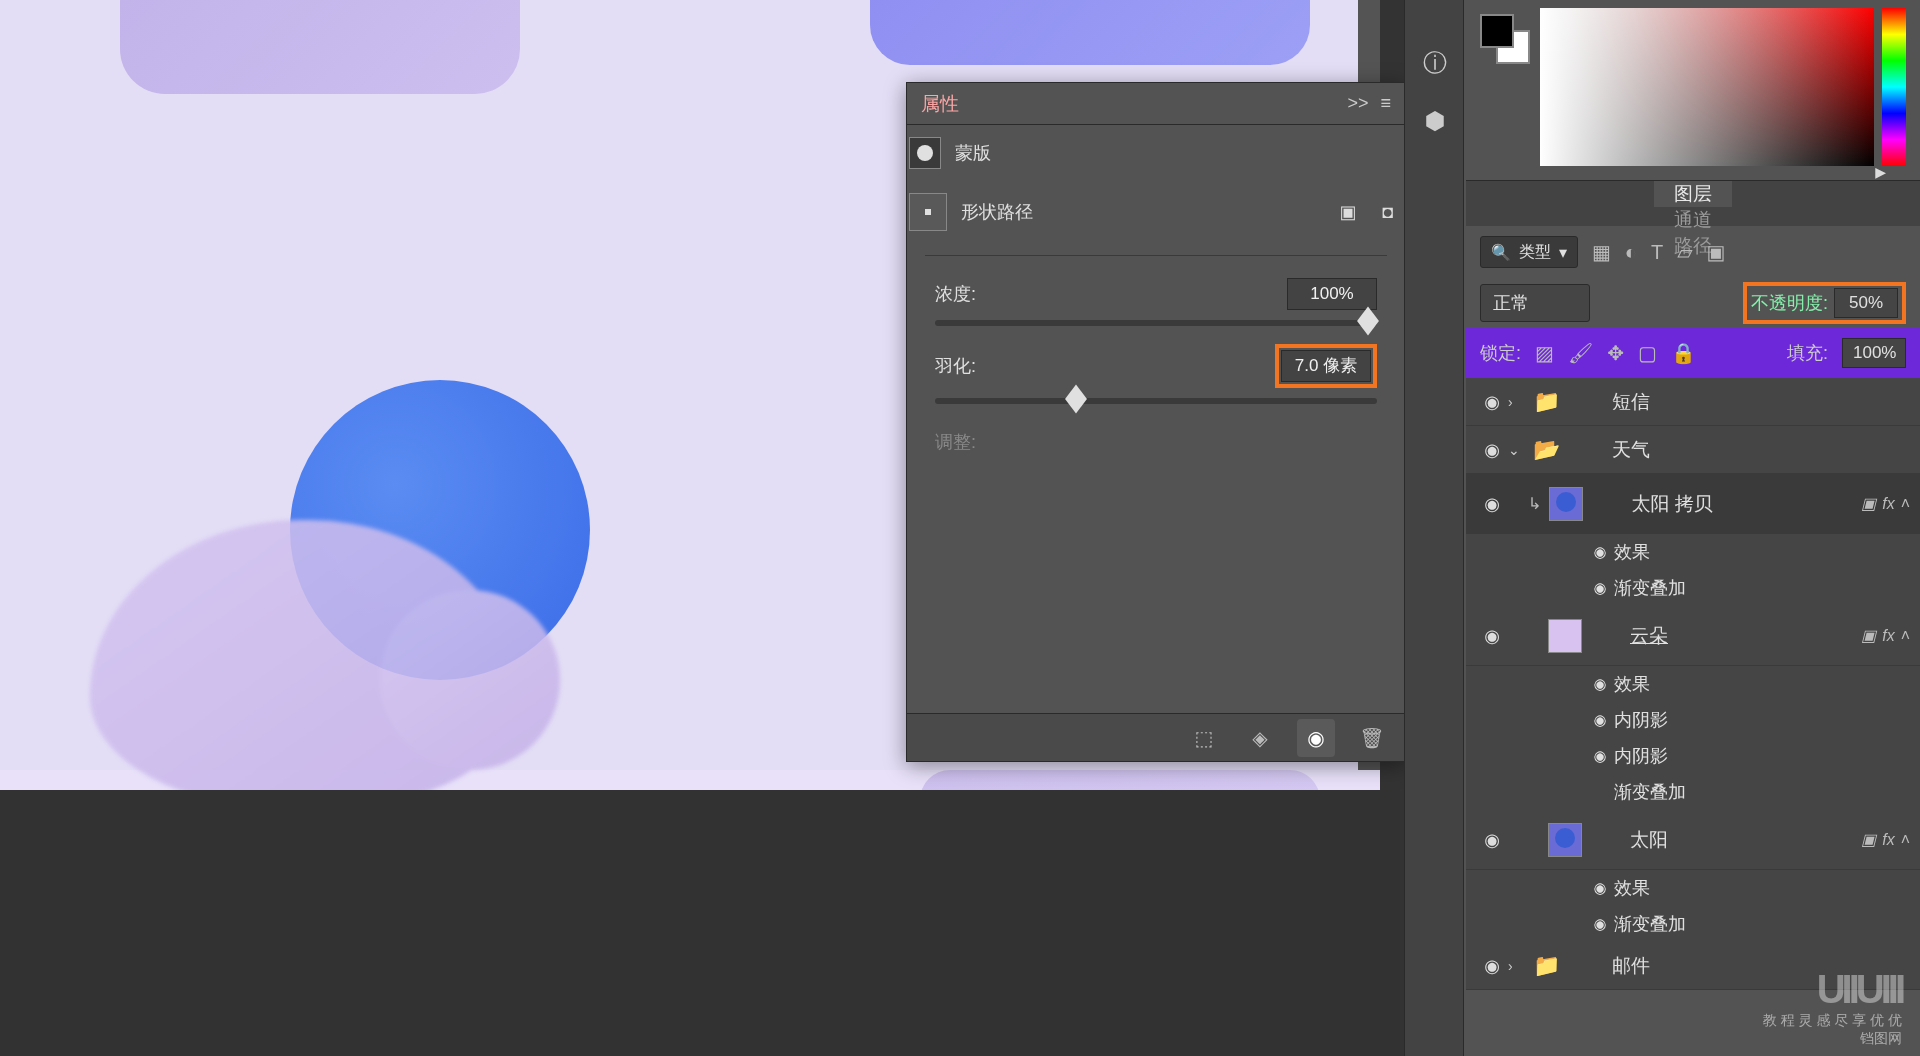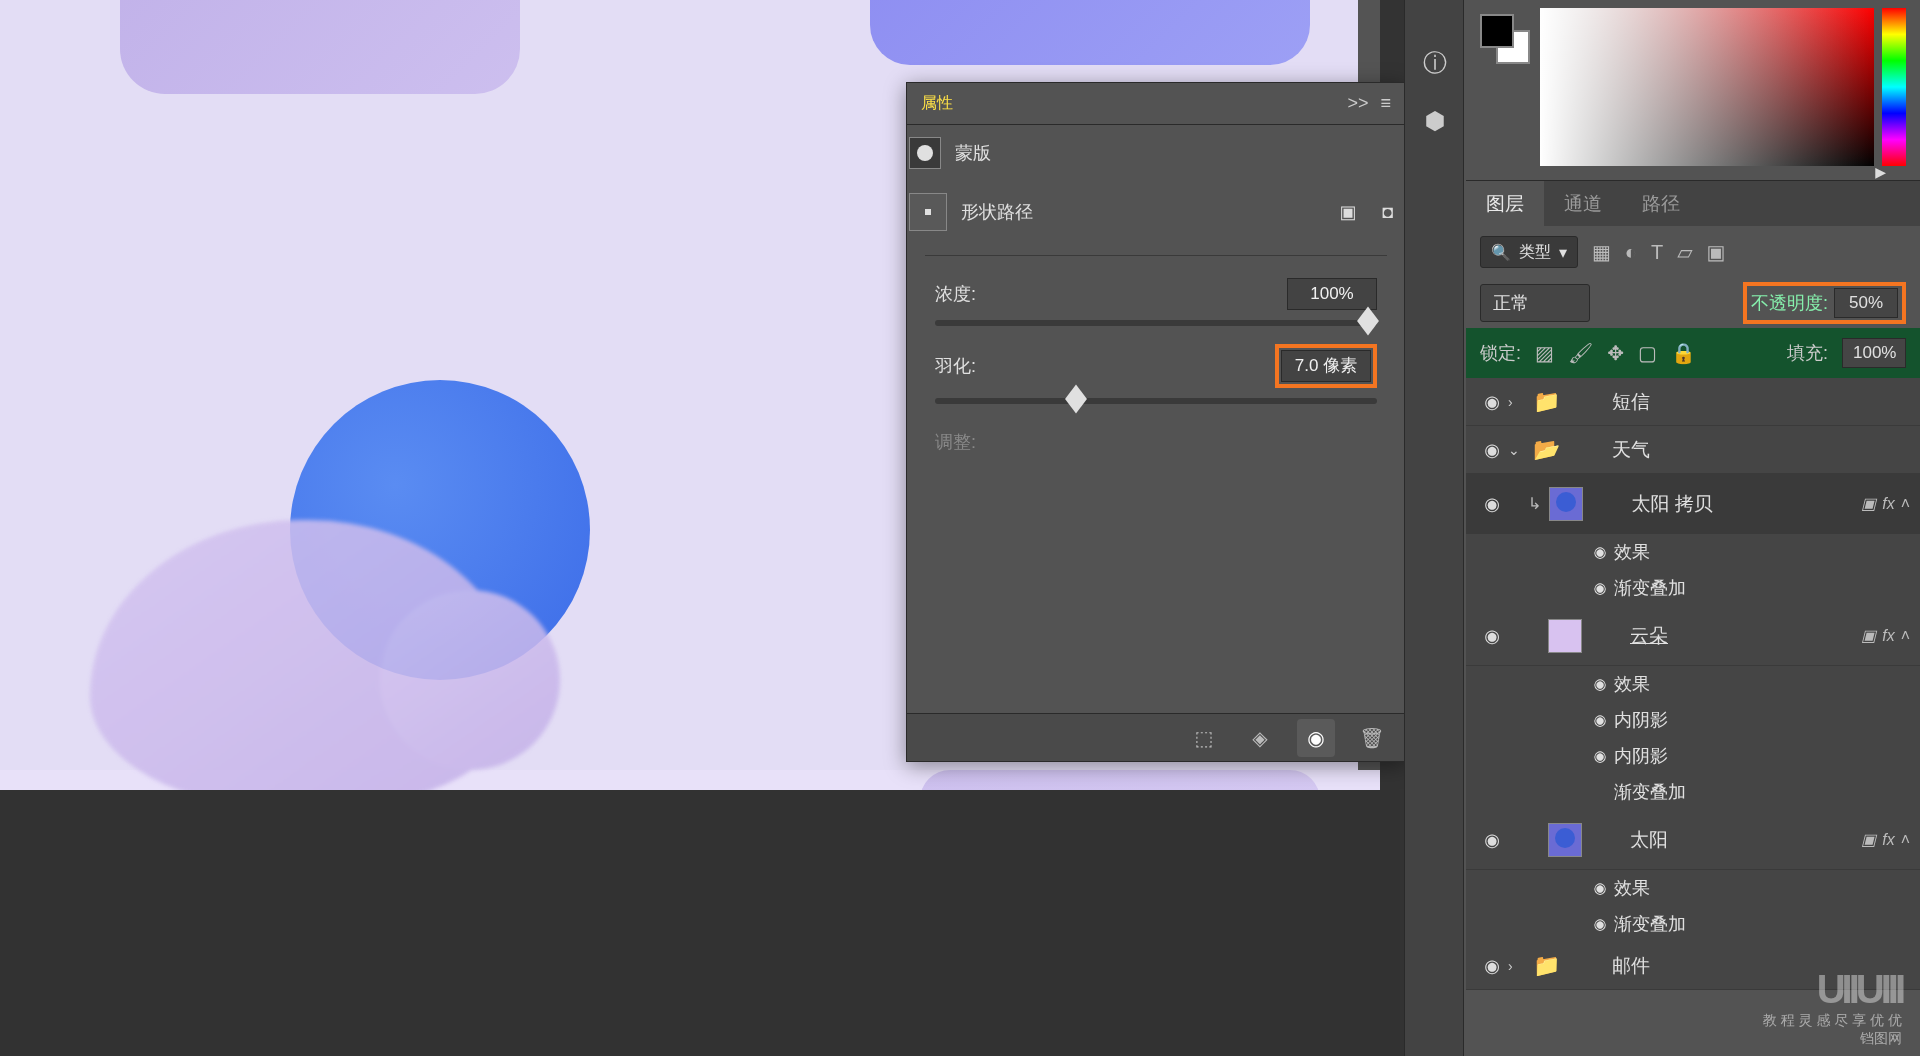--- a/index.html
+++ b/index.html
@@ -18,21 +18,21 @@
     .cloud-shape::before { content: ''; position: absolute; right: -40px; top: 70px; width: 180px; height: 180px; background: linear-gradient(145deg, #d4c4f0, #c3b0e8); border-radius: 50%; }
     
     .artwork-cloud-bottom { position: absolute; left: 920px; top: 770px; width: 400px; height: 60px; background: linear-gradient(135deg, #b4a1e5, #c3b2ec); border-radius: 40px; opacity: 0.5; }
     
     .canvas-scroll-v { position: absolute; right: 0; top: 0; width: 22px; height: 770px; background: #545454; }
     .canvas-bottom { position: absolute; left: 0; bottom: 0; width: 1400px; height: 266px; background: #323232; }
     
     
     .panel-properties { position: absolute; left: 906px; top: 82px; width: 500px; height: 680px; background: #535353; border: 1px solid #2a2a2a; box-shadow: 0 4px 20px rgba(0,0,0,0.4); }
     .panel-header { height: 42px; background: #535353; display: flex; align-items: center; padding: 0 14px; border-bottom: 1px solid #2a2a2a; }
-    .panel-title { color: #fde047; font-size: 16px; flex: 1; }
+    .panel-title { color: #fca5a5; font-size: 19px; flex: 1; }
     .panel-collapse { color: #ccc; font-size: 18px; margin-right: 12px; cursor: pointer; }
     .panel-menu { color: #ccc; font-size: 18px; cursor: pointer; }
     
     .panel-row { display: flex; align-items: center; padding: 12px 2px; color: #e0e0e0; font-size: 18px; }
     .mask-icon { width: 32px; height: 32px; background: #3a3a3a; border: 1px solid #888; margin-right: 14px; display: flex; align-items: center; justify-content: center; }
     .mask-icon-inner { width: 16px; height: 16px; border-radius: 50%; background: #e0e0e0; }
     .shape-icon { width: 38px; height: 38px; background: #595959; border: 1px solid #888; margin-right: 14px; display: flex; align-items: center; justify-content: center; }
     .shape-icon-dot { width: 6px; height: 6px; background: #e0e0e0; }
     .row-spacer { flex: 1; }
     .icon-btn { width: 30px; height: 30px; margin-left: 10px; display: flex; align-items: center; justify-content: center; color: #ddd; cursor: pointer; }
@@ -67,34 +67,34 @@
     .color-panel { height: 180px; background: #535353; display: flex; padding: 8px 14px 14px; position: relative; }
     .color-swatches { width: 50px; margin-right: 10px; padding-top: 6px; }
     .swatch-fg { width: 34px; height: 34px; background: #000; border: 2px solid #888; position: relative; z-index: 2; }
     .swatch-bg { width: 34px; height: 34px; background: #fff; border: 2px solid #888; position: relative; margin-top: -18px; margin-left: 16px; z-index: 1; }
     .color-picker { flex: 1; position: relative; background: linear-gradient(to right, #fff, transparent), linear-gradient(to top, #000, transparent), linear-gradient(to right, #888, red); height: 158px; }
     .hue-bar { width: 24px; height: 158px; margin-left: 8px; background: linear-gradient(to bottom, red, yellow, lime, cyan, blue, magenta, red); }
     .picker-arrow { position: absolute; bottom: 0; right: 34px; color: #ddd; font-size: 14px; }
     
     
     .layers-panel { border-top: 1px solid #2a2a2a; }
-    .layers-tabs { display: flex; height: 45px; align-items: center; background: #434343; }
+    .layers-tabs { display: flex; height: 45px; align-items: center; background: #434343; flex-direction: column; }
     .layers-tab { padding: 0 20px; height: 100%; display: flex; align-items: center; color: #9a9a9a; font-size: 19px; cursor: pointer; }
     .layers-tab.active { background: #535353; color: #e8e8e8; }
     .layers-search { display: flex; height: 52px; align-items: center; padding: 0 14px; gap: 14px; background: #535353; }
     .search-select { background: #3a3a3a; border: 1px solid #2a2a2a; color: #e0e0e0; padding: 4px 10px; font-size: 16px; height: 32px; display: flex; align-items: center; gap: 8px; border-radius: 3px; }
     .filter-icon { color: #bbb; font-size: 20px; cursor: pointer; }
     
     .layers-blend { display: flex; height: 50px; align-items: center; padding: 0 14px; background: #535353; gap: 10px; }
     .blend-select { background: #454545; border: 1px solid #2a2a2a; color: #e0e0e0; padding: 6px 60px 6px 12px; font-size: 18px; border-radius: 3px; }
     .opacity-label { color: #86efac; font-size: 18px; margin-left: auto; text-align: right; }
     .opacity-value { background: #454545; border: 1px solid #2a2a2a; color: #e0e0e0; padding: 4px 10px; font-size: 17px; width: 64px; text-align: center; }
     .highlight-box { border: 4px solid #f47521; display: flex; align-items: center; gap: 6px; padding: 2px 4px; margin-left: auto; }
     
-    .layers-lock { display: flex; height: 50px; align-items: center; padding: 0 14px; background: #14532d; gap: 14px; color: #ccc; font-size: 18px; }
+    .layers-lock { display: flex; height: 50px; align-items: center; padding: 0 14px; background: #6d28d9; gap: 14px; color: #ccc; font-size: 18px; }
     .lock-icon { color: #bbb; font-size: 20px; cursor: pointer; }
     
     .layer-list { background: #454545; }
     .layer-item { display: flex; align-items: center; height: 48px; padding: 0 10px; border-bottom: 1px solid #3a3a3a; color: #e0e0e0; font-size: 19px; cursor: pointer; }
     .layer-item.tall { height: 60px; }
     .layer-item.selected { background: #3a3a3a; }
     .layer-vis { width: 32px; display: flex; justify-content: center; color: #ddd; cursor: pointer; font-size: 18px; }
     .layer-indent { width: 20px; }
     .layer-toggle { width: 22px; color: #ccc; font-size: 14px; }
     .layer-thumb { width: 34px; height: 34px; background: #666; border: 1px solid #888; margin-right: 12px; }

